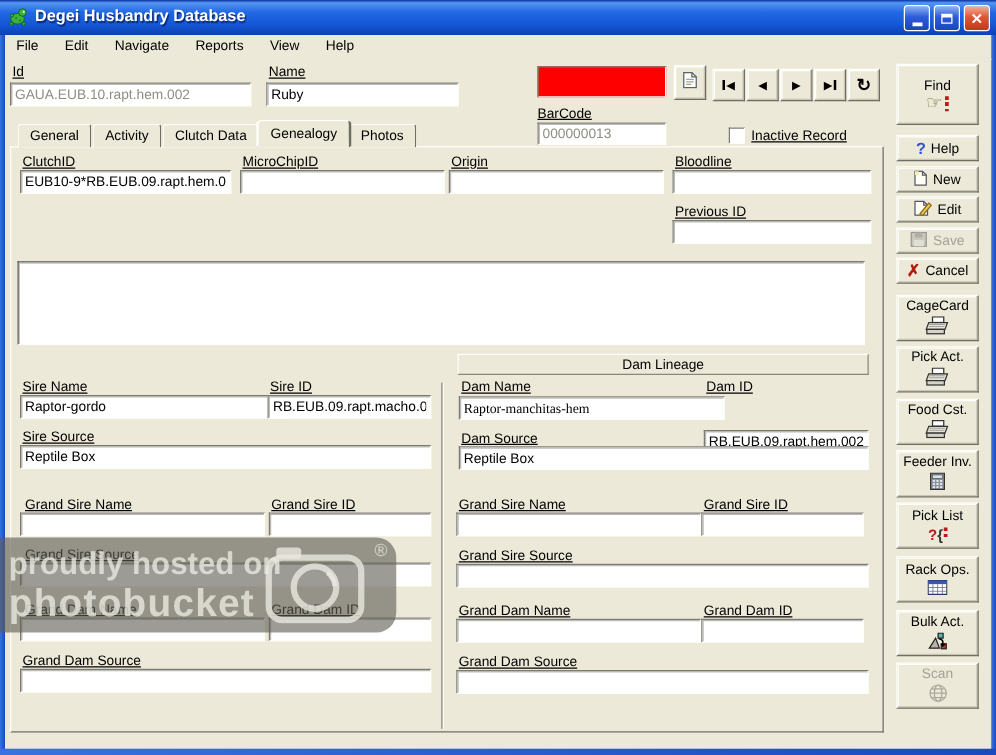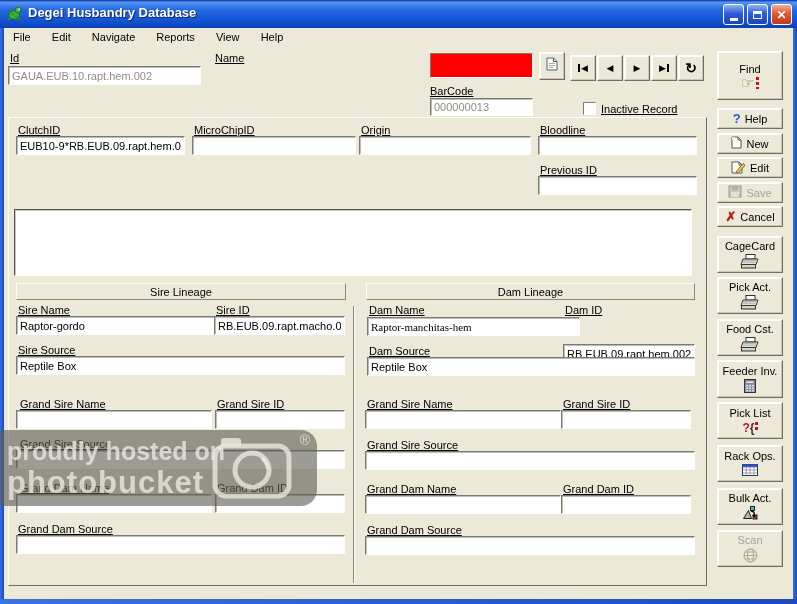--- a/index.html
+++ b/index.html
@@ -125,20 +125,21 @@
     <span class="menu-item">Reports</span>
     <span class="menu-item">View</span>
     <span class="menu-item">Help</span>
   </div>
 
   <div class="client"></div>
 
   <div class="lbl" style="left:10px;top:52px">Id</div>
   <input class="tb dis" style="left: 8px; top: 66px; width: 193px;" value="GAUA.EUB.10.rapt.hem.002">
   <div class="lbl" style="left:215px;top:52px">Name</div>
+  <input class="tb" style="left: 213px; top: 66px; width: 154px;" value="Ruby">
 
   <div class="statusbox" style="background: rgb(255, 0, 0);"></div>
   <div class="docbtn raised">
     <span>
       <svg width="12" height="14" viewBox="0 0 12 14">
         <path d="M1 1 h6.5 l3.5 3.5 V13 H1 z" fill="#fffef2" stroke="#55636e"></path>
         <path d="M7.5 1 v3.5 H11" fill="none" stroke="#55636e"></path>
         <path d="M3 6.5h6M3 8.5h6M3 10.5h4" stroke="#9aa2a8" stroke-width="0.9"></path>
       </svg>
     </span>
@@ -161,38 +162,44 @@
   <div class="navbtn raised refresh" style="left:678px">
       <span>↻</span>
     </div>
 
   <div class="lbl" style="left:430px;top:85px">BarCode</div>
   <input class="tb dis" style="left: 430px; top: 98px; width: 103px; height: 18px;" value="000000013">
 
   <div class="checkbox" style="left:583px;top:102px"></div>
   <div class="lbl" style="left:601px;top:103px">Inactive Record</div>
 
+  <div class="tabrow">
+    <div class="tab">General</div>
+    <div class="tab">Activity</div>
+    <div class="tab">Clutch Data</div>
+    <div class="tab active">Genealogy</div>
+    <div class="tab">Photos</div>
+  </div>
 
   <div class="panel"></div>
   <div class="vdivider"></div>
 
   <div class="lbl" style="left:18px;top:124px">ClutchID</div>
   <input class="tb" style="left: 16px; top: 136px; width: 169px;" value="EUB10-9*RB.EUB.09.rapt.hem.0">
   <div class="lbl" style="left:194px;top:124px">MicroChipID</div>
   <input class="tb" style="left: 192px; top: 136px; width: 164px;" value="">
   <div class="lbl" style="left:361px;top:124px">Origin</div>
   <input class="tb" style="left: 359px; top: 136px; width: 172px;" value="">
   <div class="lbl" style="left:540px;top:124px">Bloodline</div>
   <input class="tb" style="left: 538px; top: 136px; width: 159px;" value="">
   <div class="lbl" style="left:540px;top:164px">Previous ID</div>
   <input class="tb" style="left: 538px; top: 176px; width: 159px;" value="">
 
   <textarea class="memo" style=""></textarea>
 
-  <div class="ghead" style="left:16px;top:283px;width:330px">Sire Lineage</div>
   <div class="ghead" style="left:366px;top:283px;width:329px">Dam Lineage</div>
 
   <div class="lbl" style="left:18px;top:304px">Sire Name</div>
   <input class="tb" style="left: 16px; top: 316px; width: 213px;" value="Raptor-gordo">
   <div class="lbl" style="left:216px;top:304px">Sire ID</div>
   <input class="tb" style="left: 214px; top: 316px; width: 131px;" value="RB.EUB.09.rapt.macho.0">
   <div class="lbl" style="left:18px;top:344px">Sire Source</div>
   <input class="tb" style="left: 16px; top: 356px; width: 329px;" value="Reptile Box">
 
   <div class="lbl" style="left:20px;top:398px">Grand Sire Name</div>

